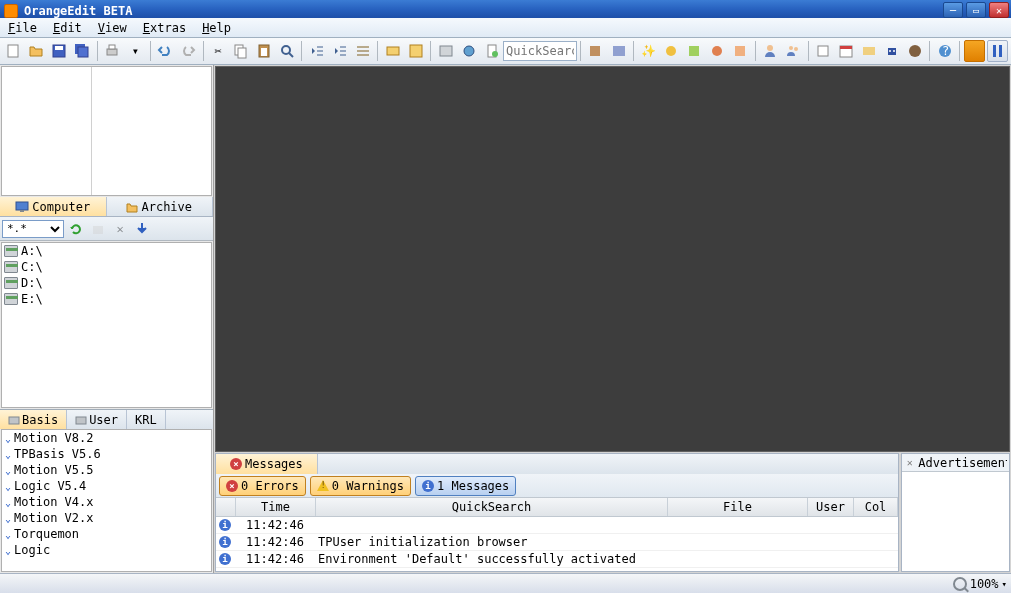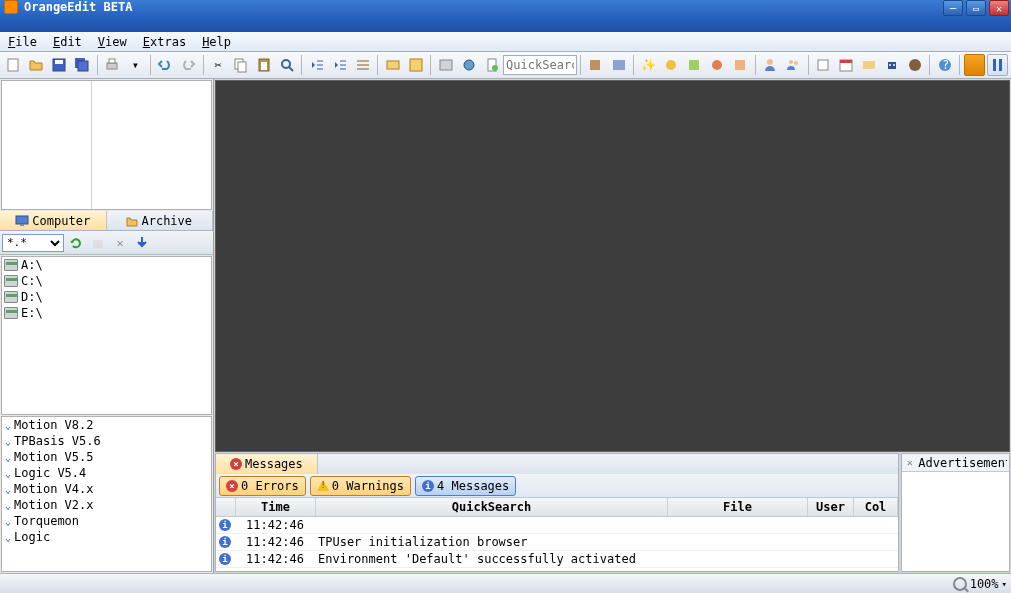--- a/index.html
+++ b/index.html
@@ -1,18 +1,18 @@
 <!DOCTYPE html>
 <html><head>
 <meta charset="utf-8">
 <style>
 * { box-sizing: border-box; margin: 0; padding: 0; font-family: "SimSun", "宋体", monospace; font-size: 12px; }
 body { background: #d4d4d4; width: 1011px; height: 593px; overflow: hidden; display: flex; flex-direction: column; }
 
-.titlebar { height: 32px; background: linear-gradient(to bottom, #3b7cd4 0%, #2862c0 50%, #1d4fa8 100%); display: flex; align-items: flex-start; padding: 0 2px; color: white; font-weight: bold; }
+.titlebar { height: 18px; background: linear-gradient(to bottom, #3b7cd4 0%, #2862c0 50%, #1d4fa8 100%); display: flex; align-items: flex-end; padding: 0 2px; color: white; font-weight: bold; }
 .titlebar .app-icon { width: 14px; height: 14px; background: #ff8c00; border: 1px solid #cc6600; margin-right: 6px; margin-left: 2px; border-radius: 2px; }
 .titlebar .title-text { flex: 1; }
 .titlebar .win-btn { width: 20px; height: 16px; margin-left: 3px; display:flex; align-items:center; justify-content:center; border: 1px solid #1a4990; background: linear-gradient(to bottom, #5a9be4, #2b62b4); border-radius: 2px; font-size: 10px; color: white; cursor: pointer;}
 .titlebar .win-btn.close { background: linear-gradient(to bottom,#f08080,#c03030); border-color:#902020;}
 
 .menubar { height: 20px; background: linear-gradient(to bottom, #f5f9fd, #e0eaf5); display: flex; align-items: center; padding-left: 8px; border-bottom: 1px solid #a0b0c0; }
 .menubar .menu-item { margin-right: 16px; color: #000; cursor: pointer; }
 .menubar .menu-item u { text-decoration: underline; }
 
 .toolbar { height: 27px; background: linear-gradient(to bottom, #f8fafc, #e3e9f0); display: flex; align-items: center; padding: 0 2px; border-bottom: 1px solid #a0b0c0; }
@@ -70,21 +70,21 @@
 .ci-error { background:#d04040;}
 .ci-warn { width:0; height:0; border-left:6px solid transparent; border-right:6px solid transparent; border-bottom:11px solid #f0c020; border-radius:0; position:relative;}
 .ci-warn::after{content:'!';position:absolute;left:-2px;top:1px;font-size:8px;color:#604000;}
 .ci-info { background:#4070d0;}
 
 .msg-grid { flex:1; background:white; overflow-y:scroll;}
 .msg-grid::-webkit-scrollbar { width:16px;}
 .msg-grid::-webkit-scrollbar-track { background:#e8ecf0; border:1px solid #c4ccd4;}
 .msg-grid::-webkit-scrollbar-thumb { background:linear-gradient(to right,#d0dcf0,#a8c0e0); border:1px solid #7090c0;}
 .mg-header { display:flex; background:linear-gradient(to bottom,#f4f6f8,#e0e4e8); border-bottom:1px solid #c0c8d0; position:sticky; top:0;}
-.mg-header > div { padding:2px 4px; border-right:1px solid #c8d0d8; text-align:center; font-weight:bold; }
+.mg-header > div { padding:2px 4px; border-right:1px solid #c8d0d8; text-align:center; font-weight:normal; }
 .mg-row { display:flex; border-bottom:1px solid #f0f0f0;}
 .mg-row > div { padding:1px 4px 1px 2px; display:flex; align-items:center; gap:3px;}
 .col-ico { width:20px; justify-content:center;}
 .col-time { width:80px; text-align:center; justify-content:center;}
 .col-desc { flex:1; min-width:300px;}
 .col-file { width:140px;}
 .col-line { width:46px;}
 .col-col { width:44px;}
 
 .statusbar { height:20px; background:linear-gradient(to bottom,#f4f6f8,#d8deea); border-top:1px solid #a8b4c4; display:flex; align-items:center; justify-content:flex-end; padding:0 4px; gap:3px;}
@@ -371,20 +371,37 @@
           <span class="drv-icon"></span>
           <span>D:\</span>
         </div>
         <div class="fb-row">
           <span class="drv-icon"></span>
           <span>E:\</span>
         </div>
       </div>
 
     <div style="flex:1;display:flex;flex-direction:column;">
+      <div class="basis-tabs">
+        <div class="basis-tab active">
+            <svg width="12" height="12">
+              <rect x="1" y="3" width="10" height="7" fill="#c0c4c8" stroke="#808890"></rect>
+            </svg>
+            <span>Basis</span>
+          </div>
+        <div class="basis-tab">
+            <svg width="12" height="12">
+              <rect x="1" y="3" width="10" height="7" fill="#c0c4c8" stroke="#808890"></rect>
+            </svg>
+            <span>User</span>
+          </div>
+        <div class="basis-tab">
+            <span>KRL</span>
+          </div>
+      </div>
       <div class="basis-list" id="basis-list">
           <div class="basis-row">
             <span class="expander">⌄</span>
             <span>Motion V8.2</span>
           </div>
           <div class="basis-row">
             <span class="expander">⌄</span>
             <span>TPBasis V5.6</span>
           </div>
           <div class="basis-row">
@@ -429,21 +446,21 @@
           <div class="filter-btn">
               <div class="circle-icon ci-error">×</div>
               <span>0 Errors</span>
             </div>
           <div class="filter-btn">
               <div class="ci-warn"></div>
               <span>0 Warnings</span>
             </div>
           <div class="filter-btn blue">
               <div class="circle-icon ci-info">i</div>
-              <span>4 Messages</span>
+              <span>1 Messages</span>
             </div>
         </div>
         <div class="msg-grid">
           <div class="mg-header">
             <div class="col-ico"></div>
             <div class="col-time">Time</div>
             <div class="col-desc">QuickSearch</div>
             <div class="col-file">File</div>
             <div class="col-line">User</div>
             <div class="col-col">Col</div>

